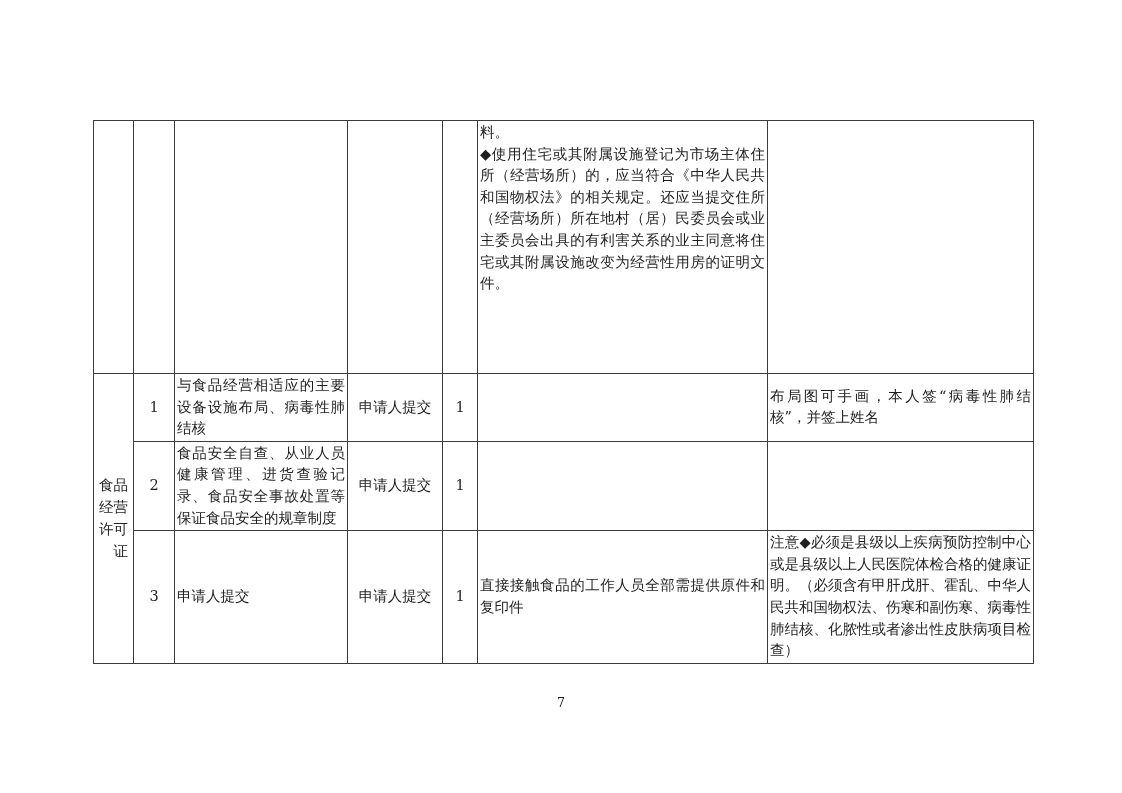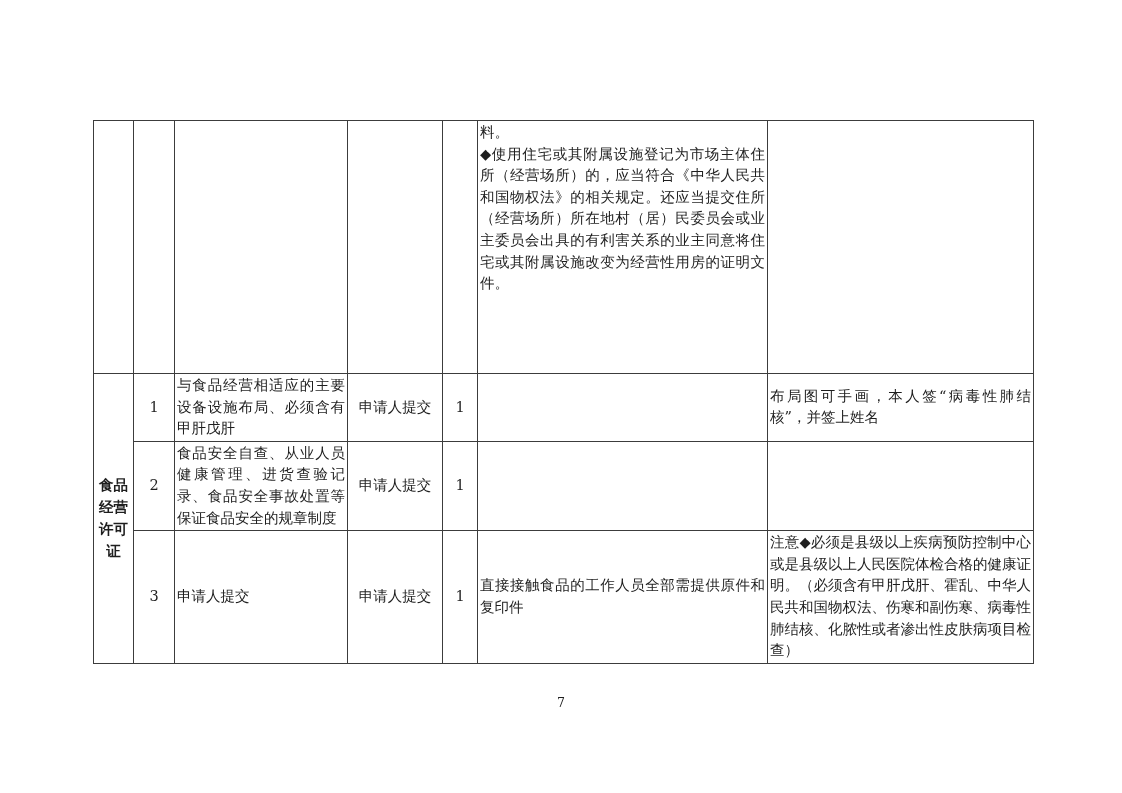--- a/index.html
+++ b/index.html
@@ -34,27 +34,26 @@
   td.center {
     text-align: center;
   }
   td.justify {
     text-align: justify;
   }
   td.v-top {
     vertical-align: top;
   }
   td.cat-cell {
-    text-align: center;
+    text-align: right;
     vertical-align: middle;
     word-break: break-all;
     line-height: 22px;
     padding: 0 5px;
     font-size: 14.5px;
-    font-weight: bold;
   }
   .cont-desc p {
     margin: 0;
     text-align: justify;
   }
   .page-number {
     position: absolute;
     top: 695px;
     left: 0;
     width: 1122px;
@@ -87,21 +86,21 @@
     <td class="v-top cont-desc">
       <p>料。</p>
       <p>◆使用住宅或其附属设施登记为市场主体住所（经营场所）的，应当符合《中华人民共和国物权法》的相关规定。还应当提交住所（经营场所）所在地村（居）民委员会或业主委员会出具的有利害关系的业主同意将住宅或其附属设施改变为经营性用房的证明文件。</p>
     </td>
     <td></td>
   </tr>
 
   <tr style="height:64px">
     <td class="cat-cell" rowspan="3">食品经营许可证</td>
     <td class="center">1</td>
-    <td class="justify">与食品经营相适应的主要设备设施布局、必须含有甲肝戊肝</td>
+    <td class="justify">与食品经营相适应的主要设备设施布局、病毒性肺结核</td>
     <td class="center">申请人提交</td>
     <td class="center">1</td>
     <td></td>
     <td class="justify">布局图可手画，本人签“病毒性肺结核”，并签上姓名</td>
   </tr>
 
   <tr style="height:86px">
     <td class="center">2</td>
     <td class="justify">食品安全自查、从业人员健康管理、进货查验记录、食品安全事故处置等保证食品安全的规章制度</td>
     <td class="center">申请人提交</td>

